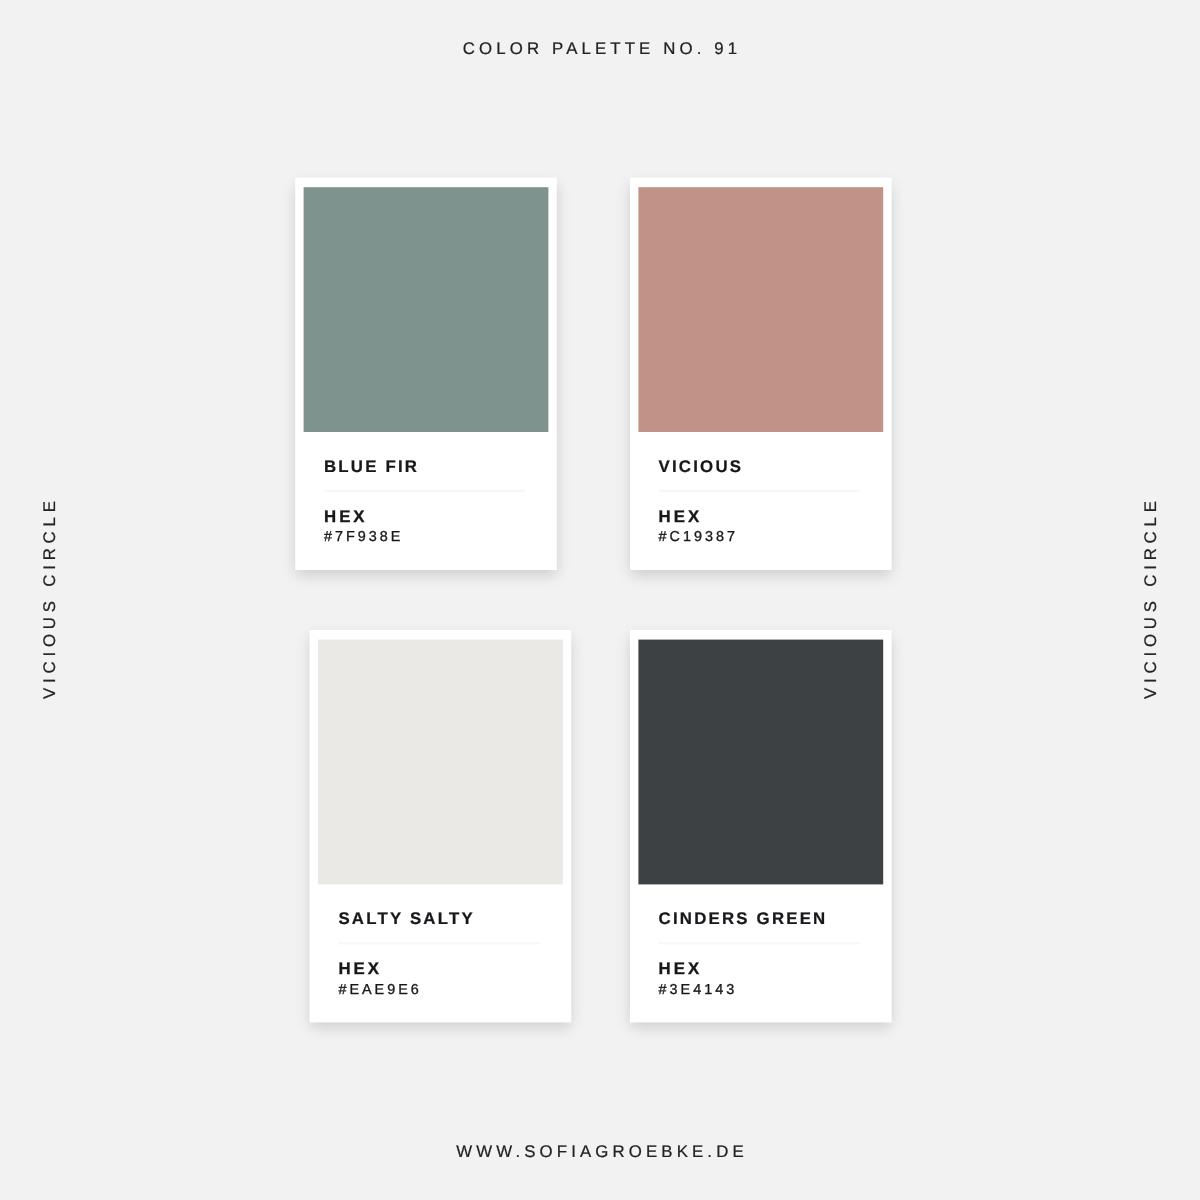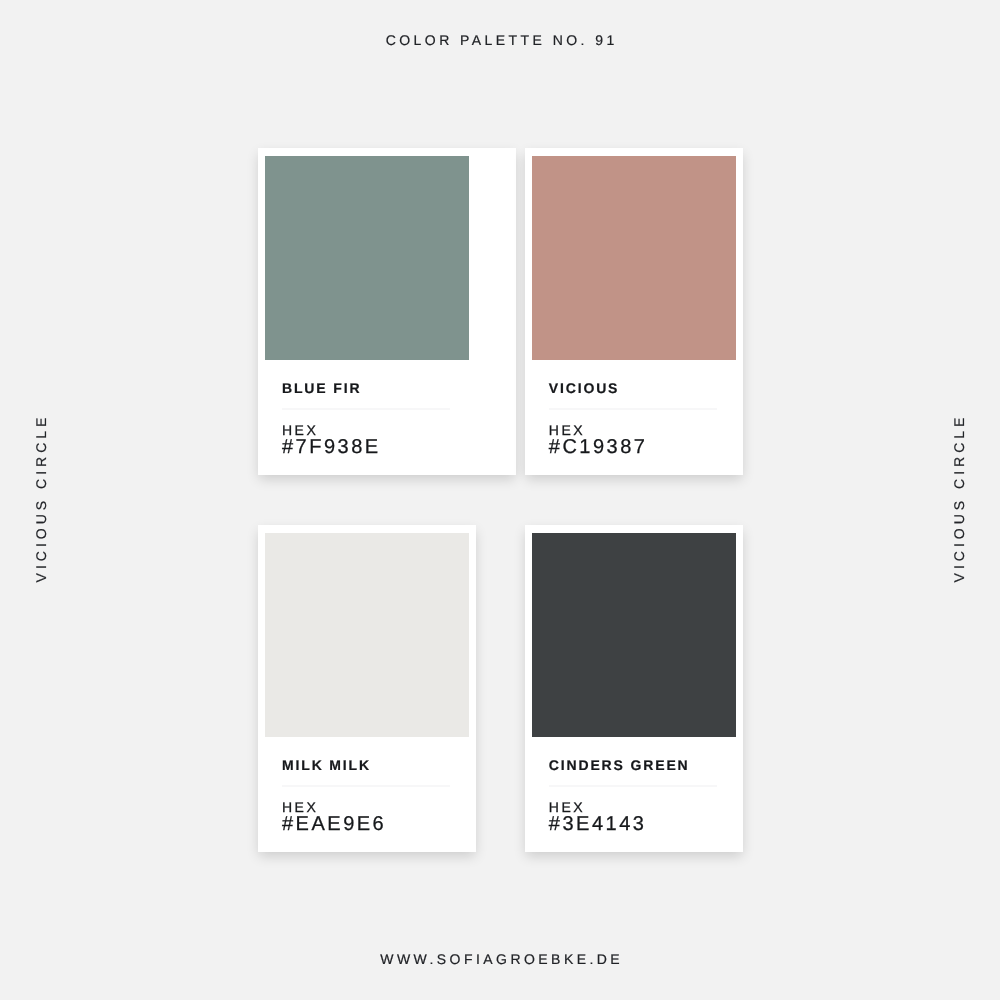--- a/index.html
+++ b/index.html
@@ -39,21 +39,21 @@
   }
   #side-left  { left:-46px; top:492px; }
   #side-right { left:872px; top:492px; }
 
   
   .card {
     position:absolute; width:218.3px; height:327px;
     background:#ffffff;
     box-shadow:0 5px 12px -1px rgba(0,0,0,0.16);
   }
-  .card-1 { left:258px;   top:147.7px;padding-left:40px; }
+  .card-1 { left:246px;   top:147.7px; }
   .card-2 { left:524.8px; top:147.7px; }
   .card-3 { left:258px;   top:524.5px; }
   .card-4 { left:524.8px; top:524.5px; }
 
   .swatch { position:absolute; left:7px; top:8px; width:204px; height:204px; }
   
   .card-1 .swatch { background:#7F938E; }
   .card-2 .swatch { background:#C19387; }
   .card-3 .swatch { background:#EAE9E6; }
   .card-4 .swatch { background:#3E4143; }
@@ -63,27 +63,27 @@
     font-size:14px; font-weight:700; letter-spacing:1.85px; line-height:14px;
     color:#16181b; white-space:nowrap;
     -webkit-text-stroke:0.2px #16181b;
   }
   .divider {
     position:absolute; left:24px; top:260px; width:168px; height:2px;
     background:#f7f7f8;
   }
   .hexlabel {
     position:absolute; left:24px; top:275px;
-    font-size:14px; font-weight:400; letter-spacing:2.5px; line-height:14px;
+    font-size:14px; font-weight:700; letter-spacing:2.5px; line-height:14px;
     color:#16181b; white-space:nowrap;
     -webkit-text-stroke:0.28px #16181b;
   }
   .hexvalue {
     position:absolute; left:24px; top:292px;
-    font-size:20px; font-weight:400; letter-spacing:2.5px; line-height:14px;
+    font-size:12px; font-weight:400; letter-spacing:2.5px; line-height:14px;
     color:#16181b; white-space:nowrap;
     -webkit-text-stroke:0.28px #16181b;
   }
 </style>
 </head>
 <body style="background: rgb(242, 242, 242);">
 
 <div class="stage">
 
   <div class="headline">COLOR PALETTE NO. 91</div>
@@ -102,21 +102,21 @@
   <div class="card card-2">
     <div class="swatch" style="background-color: rgb(193, 147, 135);"></div>
     <div class="cname">VICIOUS</div>
     <div class="divider"></div>
     <div class="hexlabel">HEX</div>
     <div class="hexvalue">#C19387</div>
   </div>
 
   <div class="card card-3">
     <div class="swatch" style="background-color: rgb(234, 233, 230);"></div>
-    <div class="cname">MILK MILK</div>
+    <div class="cname">SALTY SALTY</div>
     <div class="divider"></div>
     <div class="hexlabel">HEX</div>
     <div class="hexvalue">#EAE9E6</div>
   </div>
 
   <div class="card card-4">
     <div class="swatch" style="background-color: rgb(62, 65, 67);"></div>
     <div class="cname">CINDERS GREEN</div>
     <div class="divider"></div>
     <div class="hexlabel">HEX</div>

